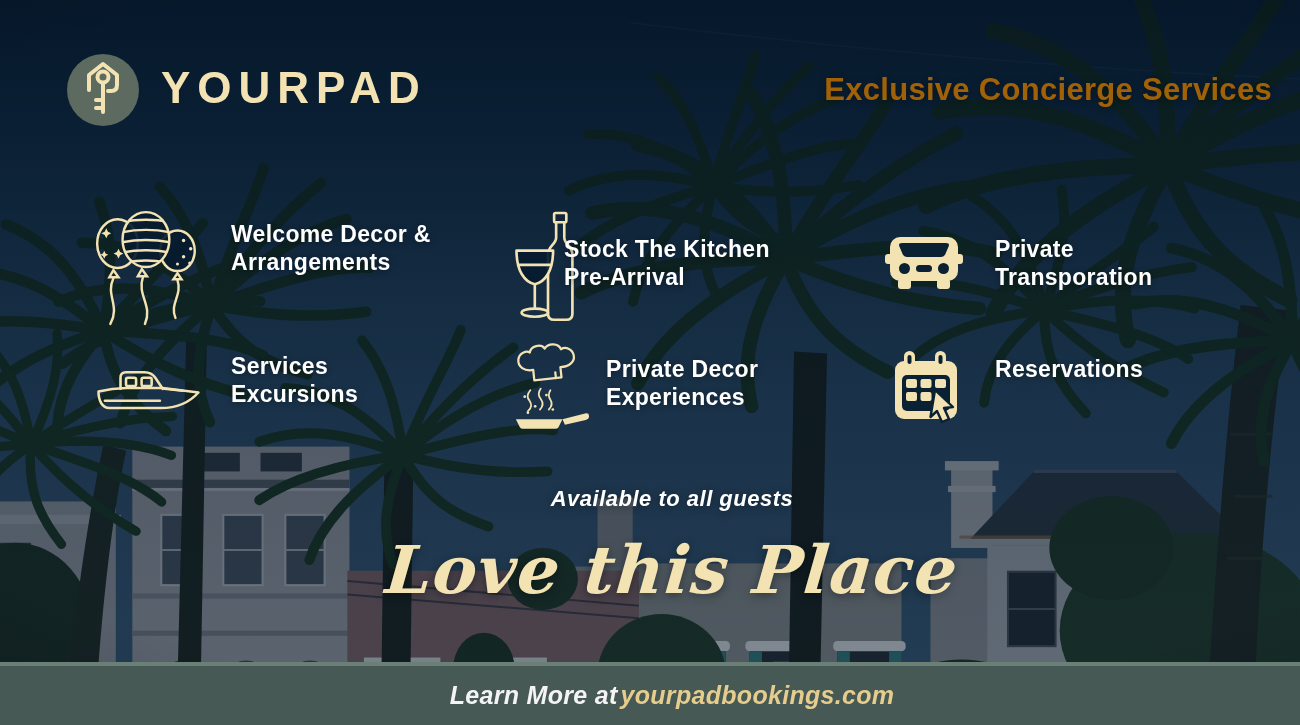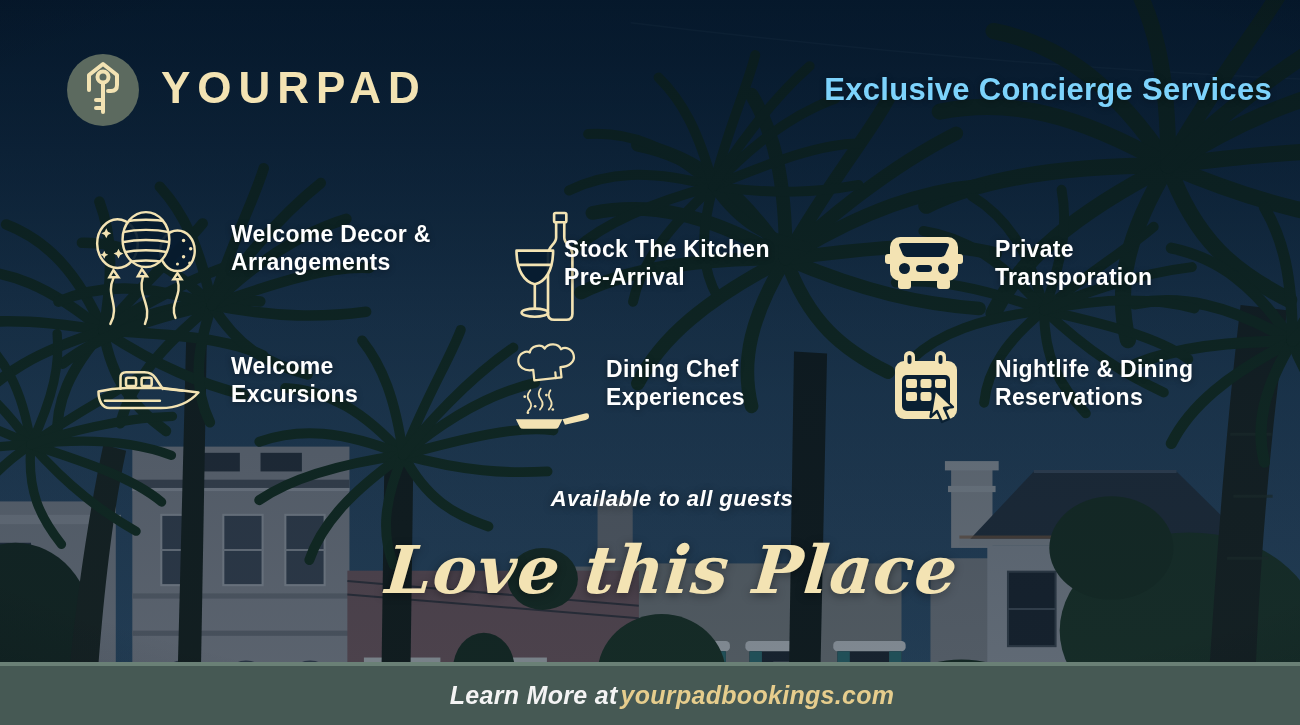--- a/index.html
+++ b/index.html
@@ -12,21 +12,21 @@
   .vignette{position:absolute;inset:0;z-index:1;
     background:radial-gradient(120% 95% at 50% 45%,rgba(0,0,0,0) 55%,rgba(1,8,18,0.5) 100%);}
   .content{position:absolute;inset:0;z-index:2;}
 
   
   .logo-circle{position:absolute;left:67px;top:54px;width:72px;height:72px;border-radius:50%;
     background:#5c6a5f;display:flex;align-items:center;justify-content:center;}
   .logo-text{position:absolute;left:161px;top:63px;font-size:44px;font-weight:800;
     letter-spacing:7px;color:#f3e3b3;}
   .header-title{position:absolute;right:72px;top:72px;font-size:31px;font-weight:700;
-    color:#7dd3fc;letter-spacing:0.3px;text-shadow:0 1px 6px rgba(0,0,0,0.35);}
+    color:#a16207;letter-spacing:0.3px;text-shadow:0 1px 6px rgba(0,0,0,0.35);}
 
   
   .service .icon{position:absolute;}
   .service .label{position:absolute;color:#ffffff;font-weight:700;font-size:23px;
     line-height:28px;letter-spacing:0.3px;text-shadow:0 1px 6px rgba(0,0,0,0.4);white-space:nowrap;}
   .s1-icon{left:92px;top:206px;width:114px;height:120px;}
   .s1-label{left:231px;top:220px;}
   .s2-icon{left:505px;top:210px;width:84px;height:124px;}
   .s2-label{left:564px;top:235px;}
   .s3-icon{left:885px;top:229px;width:78px;height:64px;}
@@ -298,21 +298,21 @@
         <g stroke="#f3e3b3" stroke-width="2.8" fill="none" stroke-linecap="round" stroke-linejoin="round">
           <path d="M32,38 V26 q0,-6 6,-6 h20 q8,0 12,6 l8,12"></path>
           <rect x="38" y="26" width="11" height="9" rx="2"></rect>
           <rect x="55" y="26" width="11" height="9" rx="2"></rect>
           <path d="M8,41 q15,-4 30,-4 h40 l39,5 c-9,10 -23,17 -41,17 h-56 c-8,0 -12,-8 -12,-18 z"></path>
           <path d="M15,51 h60"></path>
           <path d="M80,38 l20,2"></path>
         </g>
       </svg>
       <div class="label s4-label">
-        <div>Welcome</div>
+        <div>Services</div>
           <div>Excursions</div>
       </div>
     </div>
 
     <div class="service">
       <svg class="icon s5-icon" viewBox="0 0 104 112">
         <g transform="rotate(-6 50 28)" stroke="#f3e3b3" stroke-width="2.8" fill="none" stroke-linecap="round" stroke-linejoin="round">
           <path d="M33,46 V33 C22,34 14,27 16,18 C18,10 27,8 31,11 C33,3 46,1 50,8 C55,1 68,3 70,11 C76,8 84,12 85,20 C86,28 78,34 67,33 V46 Z"></path>
           <path d="M60,46 v-7"></path>
         </g>
@@ -325,21 +325,21 @@
           <circle cx="23" cy="68" r="1.7"></circle>
             <circle cx="36" cy="80" r="1.7"></circle>
             <circle cx="50" cy="66" r="1.7"></circle>
           <circle cx="27" cy="88" r="1.7"></circle>
             <circle cx="58" cy="84" r="1.7"></circle>
           <path d="M12,96 h58 l-5,10 q-1,2 -4,2 h-40 q-3,0 -4,-2 z"></path>
           <path d="M70,96 l28,-7 q5,-1.2 5,2.8 v1 q0,3.2 -4,4.2 l-26,6 z"></path>
         </g>
       </svg>
       <div class="label s5-label">
-        <div>Dining Chef</div>
+        <div>Private Decor</div>
           <div>Experiences</div>
       </div>
     </div>
 
     <div class="service">
       <svg class="icon s6-icon" viewBox="0 0 74 80">
         <rect x="4" y="12" width="62" height="58" rx="9" fill="#f3e3b3"></rect>
         <g>
           <rect x="13" y="2" width="11" height="18" rx="5.5" fill="#f3e3b3"></rect>
           <rect x="16.5" y="6" width="4" height="9" rx="2" fill="#0a2033"></rect>
@@ -350,21 +350,20 @@
         <g fill="#f3e3b3">
           <rect x="15" y="30" width="11" height="9" rx="2"></rect>
           <rect x="29.5" y="30" width="11" height="9" rx="2"></rect>
           <rect x="44" y="30" width="11" height="9" rx="2"></rect>
           <rect x="15" y="43" width="11" height="9" rx="2"></rect>
           <rect x="29.5" y="43" width="11" height="9" rx="2"></rect>
         </g>
         <path d="M44,41 l18,17 -9,1 5,11 -7,3 -5,-11 -6.5,6 z" fill="#f3e3b3" stroke="#0a2033" stroke-width="2.4" stroke-linejoin="round"></path>
       </svg>
       <div class="label s6-label">
-        <div>Nightlife &amp; Dining</div>
           <div>Reservations</div>
       </div>
     </div>
 
     <div class="subtitle">Available to all guests</div>
     <div class="script">Love this Place</div>
   </div>
 
   <div class="footer">
     <span class="txt prefix">Learn More at</span>

